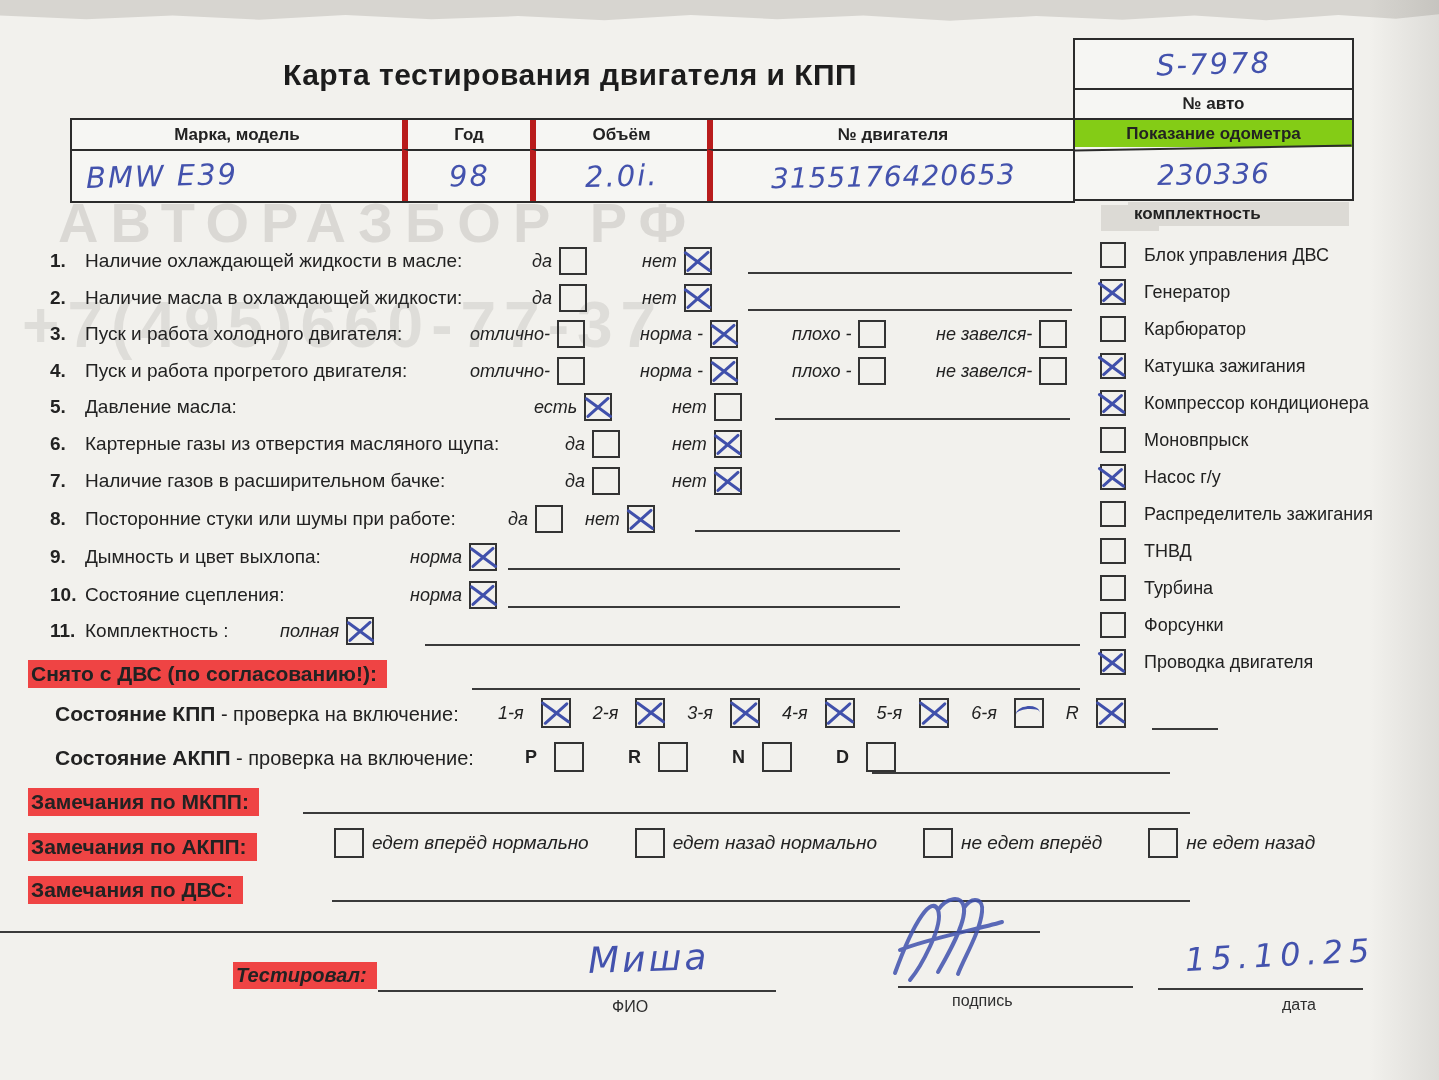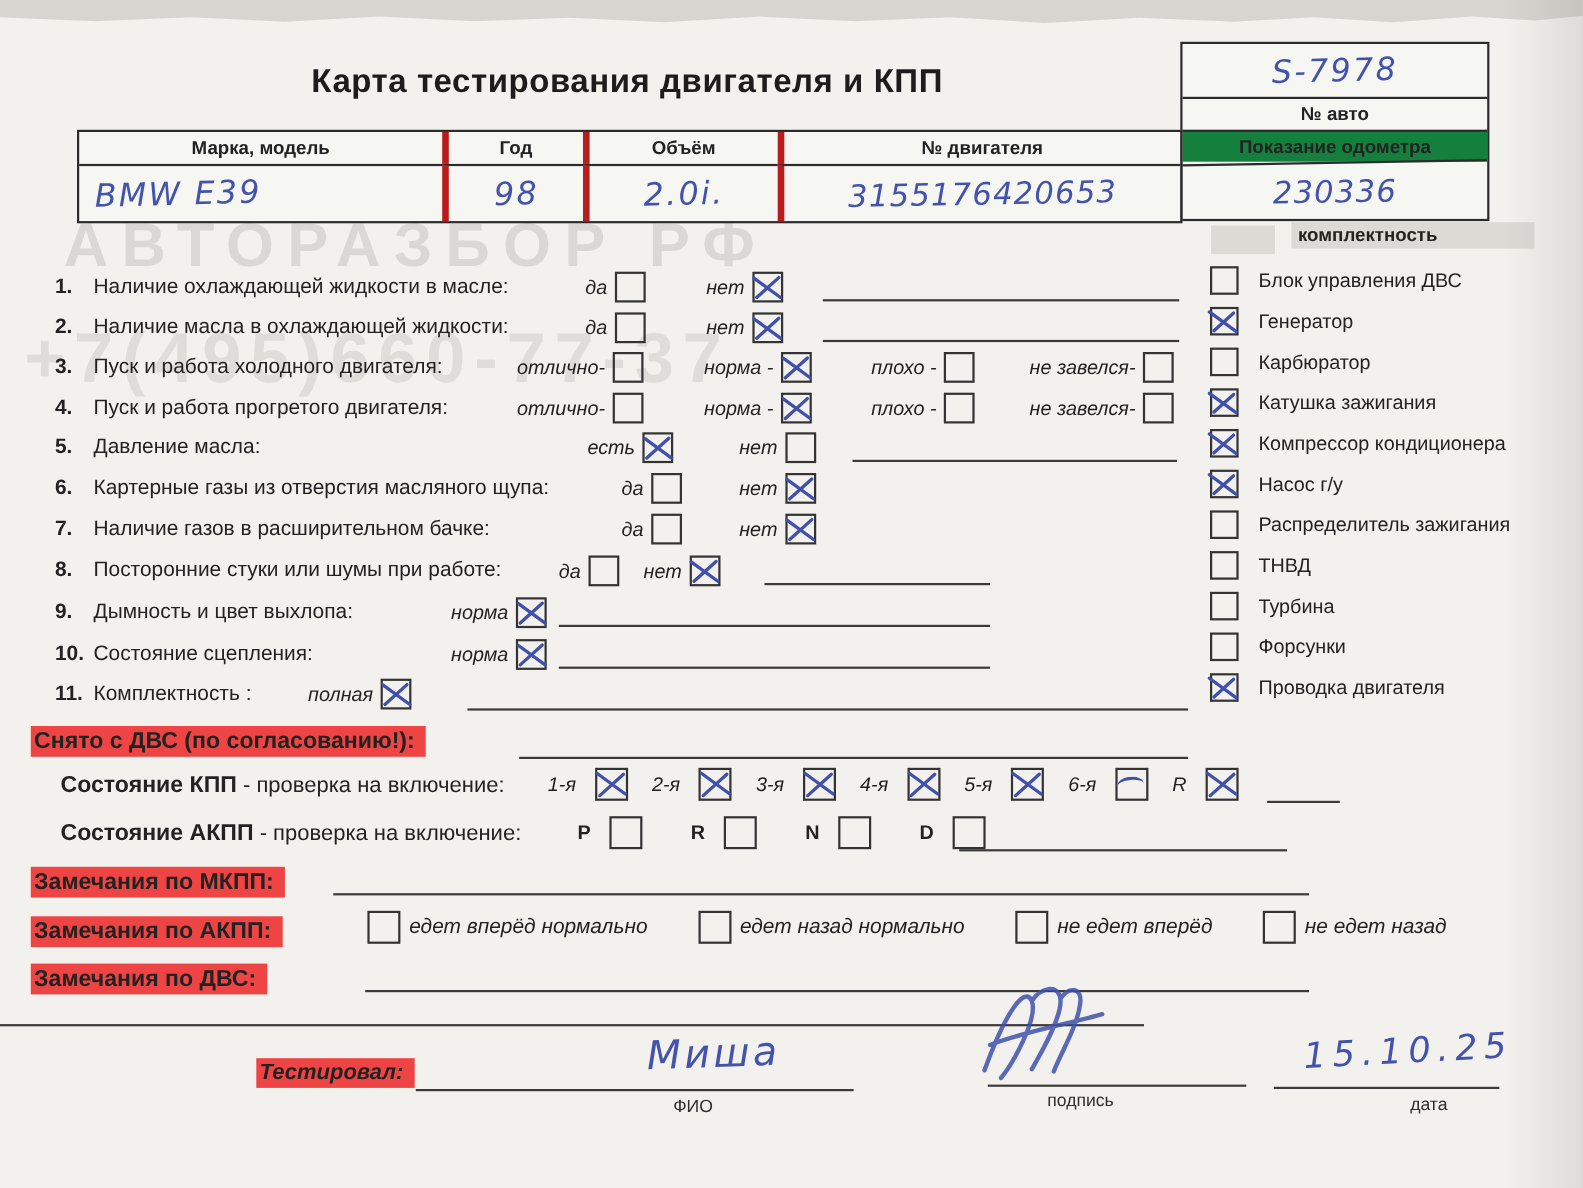--- a/index.html
+++ b/index.html
@@ -18,21 +18,21 @@
   
   .htable{left:70px;top:118px;display:grid;grid-template-columns:330px 128px 177px 366px;
           grid-template-rows:29px 52px;border:2px solid #2b2b2b;background:rgba(255,255,255,.35);}
   .cell{display:flex;align-items:center;justify-content:center;border-left:6px solid #b91c1c;border-top:2px solid #2b2b2b;}
   .cell.nl{border-left:none;}.cell.nt{border-top:none;}
   .hcell{font-size:17px;font-weight:bold;}
   .rbox{left:1073px;top:38px;width:277px;border:2px solid #2b2b2b;background:rgba(255,255,255,.35);}
   .rrow{display:flex;align-items:center;justify-content:center;}
   .r1{height:48px;}
   .r2{height:28px;border-top:2px solid #2b2b2b;font-size:17px;font-weight:bold;}
-  .r3{height:27px;border-top:2px solid #2b2b2b;font-size:17px;font-weight:bold;background:#15803d;}
+  .r3{height:27px;border-top:2px solid #2b2b2b;font-size:17px;font-weight:bold;background:#84cc16;}
   .r4{height:50px;border-top:2px solid #2b2b2b;}
   
   .hw{font-family:"DejaVu Sans", sans-serif;font-style:italic;color:#4352ad;white-space:nowrap;}
   .hw-lg{font-size:29px;letter-spacing:2px;transform:rotate(-1.5deg);}
   .hw-num{font-size:28px;letter-spacing:1px;transform:rotate(-1deg);}
   
   .cb{position:relative;display:inline-block;width:28px;height:28px;border:2px solid #333;
       box-sizing:border-box;flex:none;}
   .cb26{width:26px;height:26px;}
   .cb30{width:30px;height:30px;}
@@ -56,21 +56,21 @@
   .mixed .rest{font-weight:normal;font-size:20px;}
   .gear-row{display:flex;align-items:center;gap:22px;}
   .gear{display:flex;align-items:center;gap:17px;}
   .glabel{font-size:18px;font-style:italic;white-space:nowrap;}
   .gear-row.plain{gap:44px;}
   .gear-row.plain .glabel{font-style:normal;font-weight:bold;}
   .remark-opts{display:flex;align-items:center;gap:30px;}
   .remark-opt{display:flex;align-items:center;gap:8px;padding-left:16px;}
   .remark-label{font-size:19px;font-style:italic;white-space:nowrap;}
   
-  .equip-title{left:1174px;top:202px;font-size:17px;font-weight:bold;background:#dcdad5;padding:2px 88px 2px 6px;}
+  .equip-title{left:1128px;top:202px;font-size:17px;font-weight:bold;background:#dcdad5;padding:2px 88px 2px 6px;}
   .smudge{left:1101px;top:205px;width:58px;height:26px;background:#dcdad5;}
   .equip-list{left:1100px;top:240px;}
   .equip-item{display:flex;align-items:center;margin-bottom:7px;height:30px;}
   .equip-label{margin-left:18px;font-size:18px;white-space:nowrap;}
   .caption{font-size:16px;color:#2e2e2e;}
 </style>
 </head>
 <body>
 
 <div class="page">
@@ -131,20 +131,24 @@
       <div class="equip-item">
         <span class="cb cb26" data-checked="true"></span>
         <span class="equip-label">Катушка зажигания</span>
       </div>
 
       <div class="equip-item">
         <span class="cb cb26" data-checked="true"></span>
         <span class="equip-label">Компрессор кондиционера</span>
       </div>
 
+      <div class="equip-item">
+        <span class="cb cb26" data-checked="false"></span>
+        <span class="equip-label">Моновпрыск</span>
+      </div>
 
       <div class="equip-item">
         <span class="cb cb26" data-checked="true"></span>
         <span class="equip-label">Насос г/у</span>
       </div>
 
       <div class="equip-item">
         <span class="cb cb26" data-checked="false"></span>
         <span class="equip-label">Распределитель зажигания</span>
       </div>

